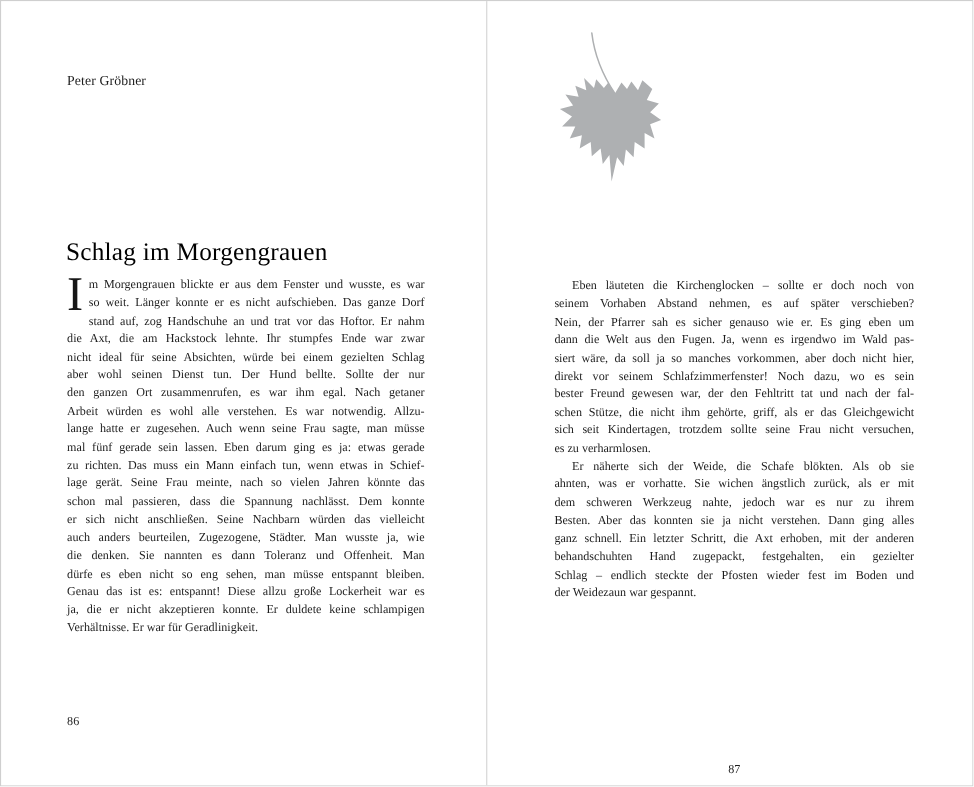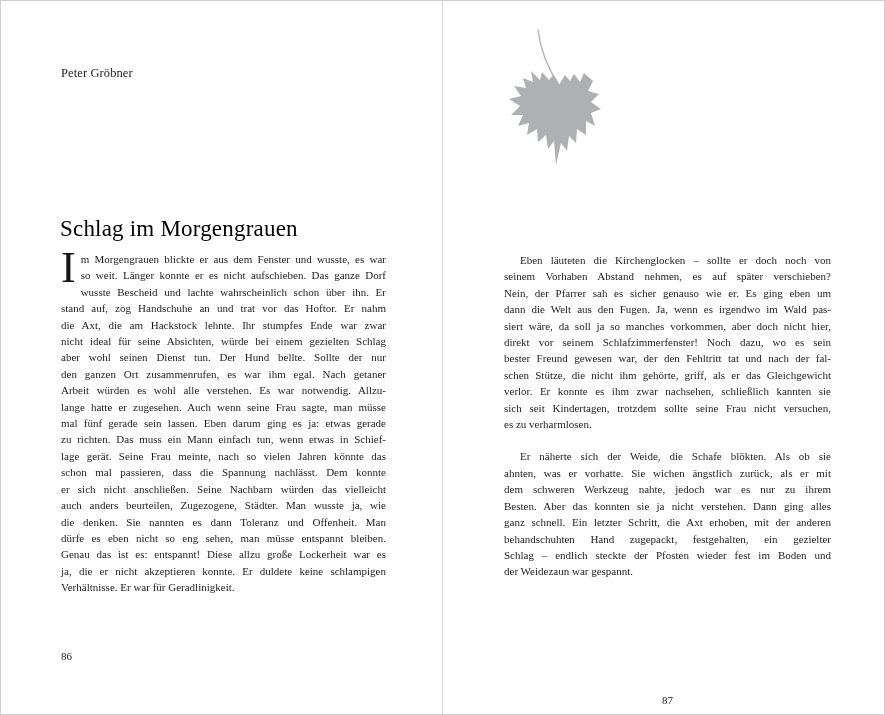--- a/index.html
+++ b/index.html
@@ -35,21 +35,21 @@
     margin: 0;
     font-size: 23px;
     font-weight: normal;
     letter-spacing: 0.2px;
     color: #000000;
   }
   .body-col { position: absolute; width: 325px; font-size: 11px; }
   .left-col  { left: 60px; top: 250px; }
   .right-col { left: 61px; top: 251px; width: 327px; }
   .para { text-align: justify; }
-  .para + .para { margin-top: 16px; }
+  .para + .para { margin-top: 0; }
   .bline {
     line-height: 16.4px;
     text-align: justify;
     text-align-last: justify;
     text-justify: inter-word;
   }
   .para .bline:last-child { text-align-last: left; }
   .indent .bline:first-child { text-indent: 16px; }
   .dropcap {
     float: left;
@@ -79,21 +79,20 @@
 
   <div class="page left">
     <div class="author">Peter Gröbner</div>
 
     <h1 class="title">Schlag im Morgengrauen</h1>
 
     <div class="body-col left-col para">
       <div class="dropcap">I</div>
     <div class="bline">m Morgengrauen blickte er aus dem Fenster und wusste, es war</div>
         <div class="bline">so weit. Länger konnte er es nicht aufschieben. Das ganze Dorf</div>
-        <div class="bline">wusste Bescheid und lachte wahrscheinlich schon über ihn. Er</div>
         <div class="bline">stand auf, zog Handschuhe an und trat vor das Hoftor. Er nahm</div>
         <div class="bline">die Axt, die am Hackstock lehnte. Ihr stumpfes Ende war zwar</div>
         <div class="bline">nicht ideal für seine Absichten, würde bei einem gezielten Schlag</div>
         <div class="bline">aber wohl seinen Dienst tun. Der Hund bellte. Sollte der nur</div>
         <div class="bline">den ganzen Ort zusammenrufen, es war ihm egal. Nach getaner</div>
         <div class="bline">Arbeit würden es wohl alle verstehen. Es war notwendig. Allzu-</div>
         <div class="bline">lange hatte er zugesehen. Auch wenn seine Frau sagte, man müsse</div>
         <div class="bline">mal fünf gerade sein lassen. Eben darum ging es ja: etwas gerade</div>
         <div class="bline">zu richten. Das muss ein Mann einfach tun, wenn etwas in Schief-</div>
         <div class="bline">lage gerät. Seine Frau meinte, nach so vielen Jahren könnte das</div>
@@ -126,21 +125,20 @@
     <div class="body-col right-col">
       <div class="para indent">
           <div class="bline">Eben läuteten die Kirchenglocken – sollte er doch noch von</div>
           <div class="bline">seinem Vorhaben Abstand nehmen, es auf später verschieben?</div>
           <div class="bline">Nein, der Pfarrer sah es sicher genauso wie er. Es ging eben um</div>
           <div class="bline">dann die Welt aus den Fugen. Ja, wenn es irgendwo im Wald pas-</div>
           <div class="bline">siert wäre, da soll ja so manches vorkommen, aber doch nicht hier,</div>
           <div class="bline">direkt vor seinem Schlafzimmerfenster! Noch dazu, wo es sein</div>
           <div class="bline">bester Freund gewesen war, der den Fehltritt tat und nach der fal-</div>
           <div class="bline">schen Stütze, die nicht ihm gehörte, griff, als er das Gleichgewicht</div>
-          <div class="bline">verlor. Er konnte es ihm zwar nachsehen, schließlich kannten sie</div>
           <div class="bline">sich seit Kindertagen, trotzdem sollte seine Frau nicht versuchen,</div>
           <div class="bline">es zu verharmlosen.</div>
         </div>
       <div class="para indent">
           <div class="bline">Er näherte sich der Weide, die Schafe blökten. Als ob sie</div>
           <div class="bline">ahnten, was er vorhatte. Sie wichen ängstlich zurück, als er mit</div>
           <div class="bline">dem schweren Werkzeug nahte, jedoch war es nur zu ihrem</div>
           <div class="bline">Besten. Aber das konnten sie ja nicht verstehen. Dann ging alles</div>
           <div class="bline">ganz schnell. Ein letzter Schritt, die Axt erhoben, mit der anderen</div>
           <div class="bline">behandschuhten Hand zugepackt, festgehalten, ein gezielter</div>

